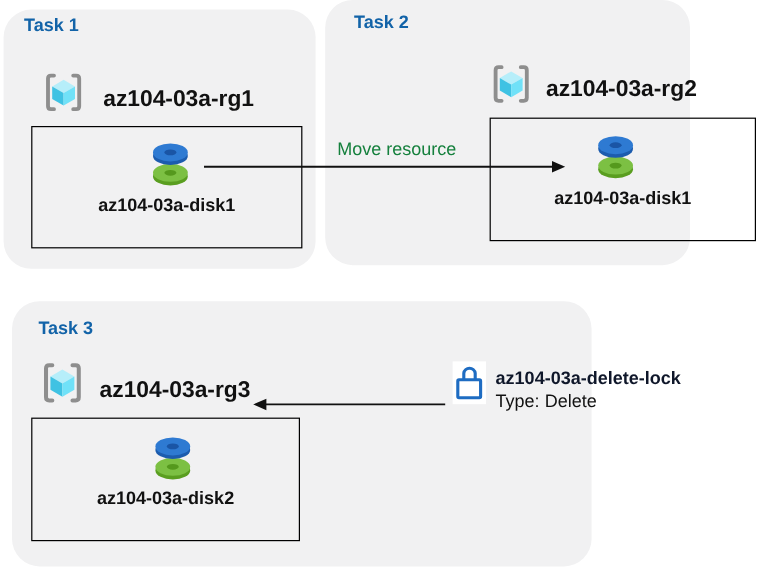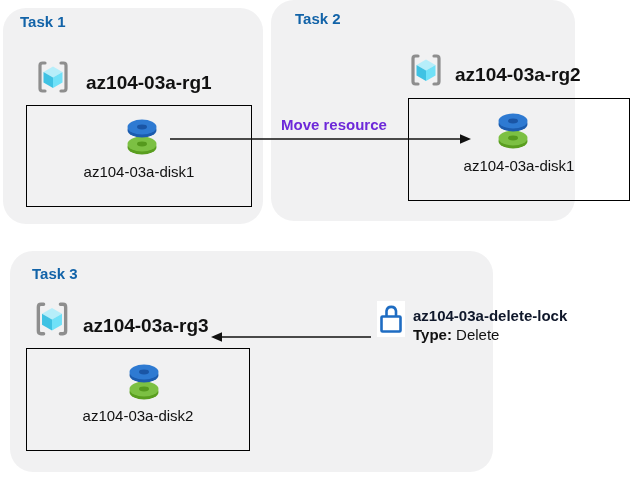--- a/index.html
+++ b/index.html
@@ -14,35 +14,35 @@
     white-space:nowrap;
   }
   .name-label {
     position:absolute; font-size:19px; font-weight:bold; color:#111111;
     white-space:nowrap; line-height:17px;
   }
   .rbox { position:absolute; border:1.5px solid #000000; box-sizing:border-box; }
   .icon { position:absolute; display:block; line-height:0; }
   .disk-name {
     position:absolute; left:0; right:0; text-align:center;
-    font-size:15px; font-weight:normal; color:#111111; line-height:17px;
+    font-size:15px; font-weight:bold; color:#111111; line-height:17px;
   }
   .move-label {
-    position:absolute; font-size:15px; font-weight:bold; color:#6d28d9;
+    position:absolute; font-size:15px; font-weight:normal; color:#15803d;
     white-space:nowrap;
   }
   .lock-title {
     position:absolute; font-size:15px; font-weight:bold; color:#0f172a;
     white-space:nowrap; line-height:18px;
   }
   .lock-type {
     position:absolute; font-size:15px; color:#111111; white-space:nowrap;
     line-height:18px;
   }
-  .lock-type .tlabel { font-weight:bold; }
+  .lock-type .tlabel { font-weight:normal; }
   .arrow-overlay {
     position:absolute; left:0; top:0; width:641px; height:487px;
     pointer-events:none; z-index:5;
   }
 </style>
 </head>
 <body>
 
 <div class="panel" style="left:3px; top:8px; width:260px; height:216px;">
   <div class="task-title" style="left:17px; top:5px;">Task 1</div>

